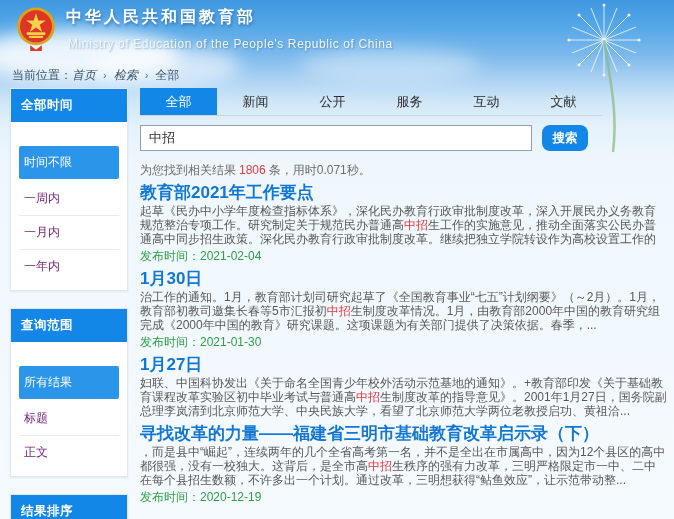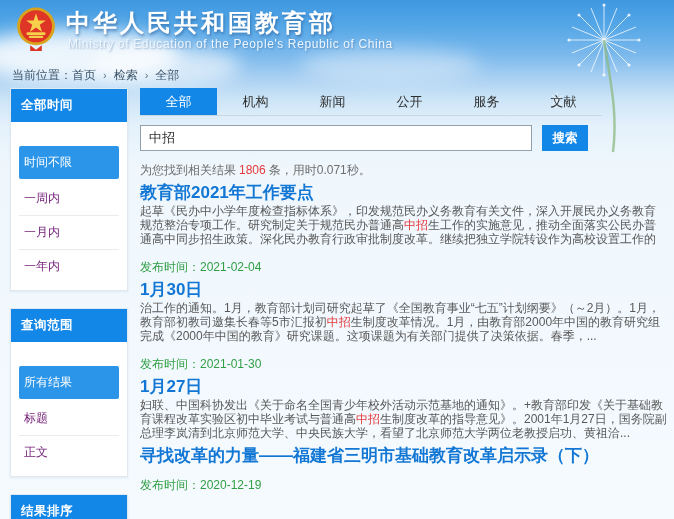--- a/index.html
+++ b/index.html
@@ -8,29 +8,29 @@
   .page { position:relative; width:674px; height:519px; overflow:hidden;
     background:linear-gradient(180deg,#3f98e0 0px,#55a7e7 26px,#7cb9ec 55px,#a9d0f2 78px,#cde5f7 100px,#e4f1fb 125px,#eff7fd 165px,#f5fafe 100%); }
 
   
   .banner { position:absolute; left:0; top:0; width:674px; height:62px; }
   .cloud { position:absolute; border-radius:50%; filter:blur(9px); background:rgba(255,255,255,.85); }
   .c1 { left:-30px; top:30px; width:210px; height:52px; }
   .c2 { left:90px; top:46px; width:150px; height:40px; opacity:.7; }
   .c3 { left:300px; top:48px; width:180px; height:34px; opacity:.45; }
   .emblem { position:absolute; left:14px; top:6px; width:44px; height:48px; }
-  .site-title { position:absolute; left:66px; top:7px; font-size:24px; font-weight:bold; color:#fff;
+  .site-title { position:absolute; left:66px; top:7px; font-size:16px; font-weight:bold; color:#fff;
     letter-spacing:3px; text-shadow:1px 2px 3px rgba(30,80,140,.55); white-space:nowrap; }
   .site-subtitle { position:absolute; left:68px; top:37px; font-size:12px; color:#eef6ff;
     letter-spacing:.6px; text-shadow:1px 1px 2px rgba(30,80,140,.4); white-space:nowrap; }
   .dandelion { position:absolute; right:0; top:0; width:140px; height:155px; pointer-events:none; }
 
   
   .breadcrumb { position:absolute; left:12px; top:67px; font-size:12px; color:#3d566c; }
-  .breadcrumb a { color:#3d566c; text-decoration:none; cursor:pointer; }
+  .breadcrumb a { color:#3d566c; text-decoration:none; cursor:pointer;font-style:italic; }
   .breadcrumb .sep { margin:0 7px; color:#5b7186; font-size:11px; }
 
   
   .sidebar { position:absolute; left:10px; top:88px; width:118px; }
   .side-box { background:#fff; border:1px solid #e1e8f0; box-shadow:0 1px 2px rgba(110,145,180,.15);
     margin-bottom:17px; padding-bottom:3px; }
   .side-header { background:var(--accent,#1287e8); color:#fff; font-size:12.5px; font-weight:bold;
     padding:8px 10px; letter-spacing:.5px; }
   .side-items { padding:21px 8px 4px; }
   .side-item { font-size:12px; color:#701a75; padding:8px 5px; border-bottom:1px solid #ebebeb; cursor:pointer; }
@@ -40,29 +40,29 @@
 
   
   .content { position:absolute; left:140px; top:88px; width:527px; }
   .tabs { display:flex; width:462px; border-bottom:1px solid #ccd6df; }
   .tab { flex:1; height:27px; line-height:27px; text-align:center; font-size:13px; color:#2e2e2e; cursor:pointer; }
   .tab.active { background:var(--accent,#1287e8); color:#fff; }
   .search-row { margin-top:9px; display:flex; align-items:center; }
   .search-input { width:392px; height:26px; border:1px solid #93a1ad; background:#fff; font-size:13px;
     padding:0 8px; color:#333; outline:none; font-family:inherit; }
   .search-btn { margin-left:10px; width:46px; height:26px; background:var(--accent,#1287e8); border:none;
-    color:#fff; font-size:12.5px; font-weight:bold; border-radius:0; cursor:pointer; font-family:inherit; }
+    color:#fff; font-size:12.5px; font-weight:bold; border-radius:8px; cursor:pointer; font-family:inherit; }
   .stats { margin-top:12px; font-size:12px; color:#6d6d6d; line-height:14px; }
   .red { color:var(--highlight-red,#e4393c); }
   .stats .red { margin:0 3px; }
   .result { margin-top:8px; }
   .r-title { display:block; font-size:17px; line-height:16px; font-weight:bold;
     color:var(--title-blue,#1277d4); text-decoration:none; cursor:pointer; }
   .r-snippet { margin-top:3px; font-size:12px; line-height:14px; color:#585858; max-height:42px; overflow:hidden; }
-  .r-date { margin-top:15px; font-size:12px; line-height:13px; color:var(--date-green,#2f9e44); }
+  .r-date { margin-top:4px; font-size:12px; line-height:13px; color:var(--date-green,#2f9e44); }
 </style>
 </head>
 <body>
 
 <div class="page">
 
   <div class="banner">
     <div class="cloud c1"></div>
     <div class="cloud c2"></div>
     <div class="cloud c3"></div>
@@ -149,52 +149,53 @@
         <div class="side-item">按相关度升序</div>
 
       </div>
     </div>
   </div>
 
   <div class="content">
 
     <div class="tabs">
       <div class="tab active">全部</div>
-      <div class="tab">机构</div>
       <div class="tab">新闻</div>
       <div class="tab">公开</div>
       <div class="tab">服务</div>
+      <div class="tab">互动</div>
       <div class="tab">文献</div>
     </div>
 
     <div class="search-row">
       <input class="search-input" type="text" value="中招" style="">
       <button class="search-btn">搜索</button>
     </div>
 
     <div class="stats">
       <span>为您找到相关结果</span><span class="red">1806</span><span>条，用时0.071秒。</span>
     </div>
 
     <div class="result">
       <a class="r-title">教育部2021年工作要点</a>
-      <div class="r-snippet"><span>起草《民办中小学年度检查指标体系》，印发规范民办义务教育有关文件，深入开展民办义务教育规范整治专项工作。研究制定关于规范民办普通高</span><span class="red">中招</span><span>生工作的实施意见，推动全面落实公民办普通高中同步招生政策。深化民办教育行政审批制度改革。继续把独立学院转设作为高校设置工作的重中之...</span></div>
+      <div class="r-snippet"><span>起草《民办中小学年度检查指标体系》，深化民办教育行政审批制度改革，深入开展民办义务教育规范整治专项工作。研究制定关于规范民办普通高</span><span class="red">中招</span><span>生工作的实施意见，推动全面落实公民办普通高中同步招生政策。深化民办教育行政审批制度改革。继续把独立学院转设作为高校设置工作的重中之...</span></div>
       <div class="r-date"><span>发布时间：</span><span>2021-02-04</span></div>
     </div>
 
     <div class="result">
       <a class="r-title">1月30日</a>
       <div class="r-snippet"><span>治工作的通知。1月，教育部计划司研究起草了《全国教育事业“七五”计划纲要》（～2月）。1月，教育部初教司邀集长春等5市汇报初</span><span class="red">中招</span><span>生制度改革情况。1月，由教育部2000年中国的教育研究组完成《2000年中国的教育》研究课题。这项课题为有关部门提供了决策依据。春季，...</span></div>
       <div class="r-date"><span>发布时间：</span><span>2021-01-30</span></div>
     </div>
 
     <div class="result">
       <a class="r-title">1月27日</a>
       <div class="r-snippet"><span>妇联、中国科协发出《关于命名全国青少年校外活动示范基地的通知》。+教育部印发《关于基础教育课程改革实验区初中毕业考试与普通高</span><span class="red">中招</span><span>生制度改革的指导意见》。2001年1月27日，国务院副总理李岚清到北京师范大学、中央民族大学，看望了北京师范大学两位老教授启功、黄祖洽...</span></div>
     </div>
 
     <div class="result">
       <a class="r-title">寻找改革的力量——福建省三明市基础教育改革启示录（下）</a>
+      <div class="r-snippet"><span>，而是县中“崛起”，连续两年的几个全省高考第一名，并不是全出在市属高中，因为12个县区的高中都很强，没有一校独大。这背后，是全市高</span><span class="red">中招</span><span>生秩序的强有力改革，三明严格限定市一中、二中在每个县招生数额，不许多出一个计划。通过改革，三明想获得“鲇鱼效应”，让示范带动整...</span></div>
       <div class="r-date"><span>发布时间：</span><span>2020-12-19</span></div>
     </div>
 
   </div>
 </div>
 
 </body></html>

